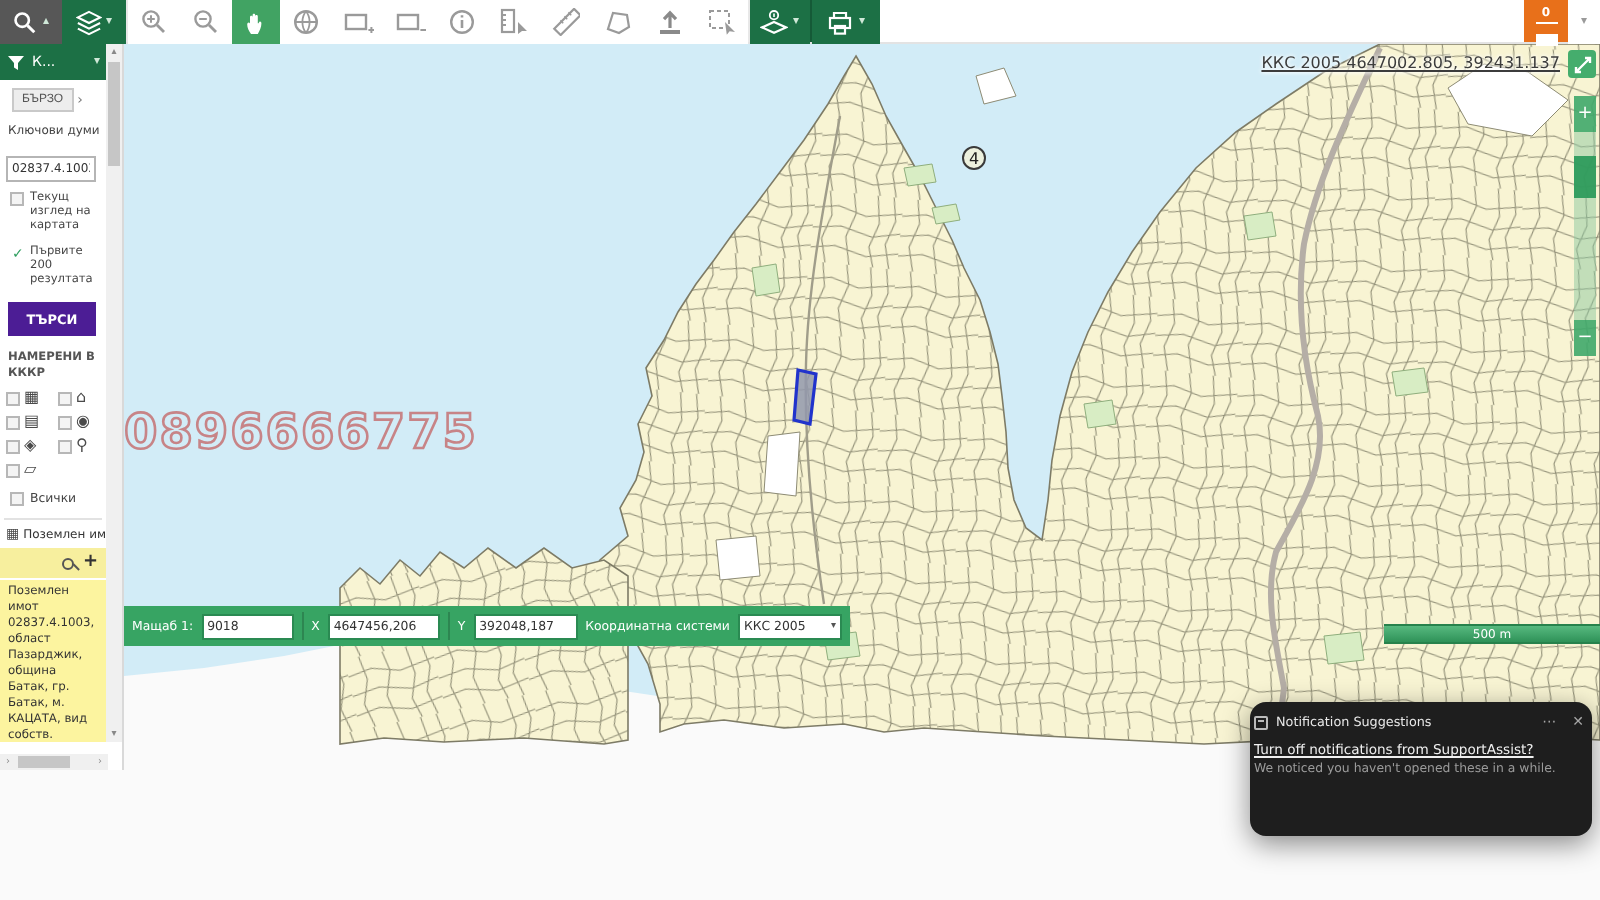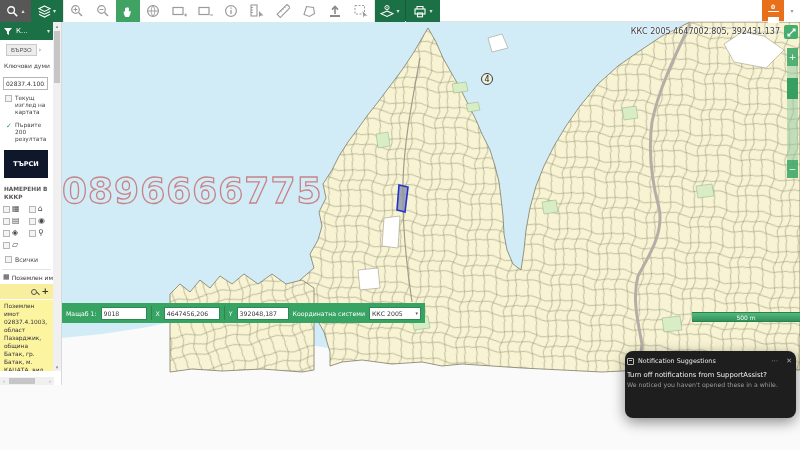--- a/index.html
+++ b/index.html
@@ -29,21 +29,21 @@
   .sb-head .lbl { font-size:7px; }
   .sb-body { position:absolute; left:0; top:18px; width:53px; bottom:14px; overflow:hidden; }
   .quick { margin:4px 2px 0 6px; display:flex; align-items:center; gap:2px; }
   .quick-btn { background:#ededed; border:1px solid #c9c9c9; font-size:6px; color:#555; padding:2px 4px; cursor:pointer; }
   .quick-arr { font-size:7px; color:#777; cursor:pointer; }
   .sb-lbl { font-size:6px; color:#444; margin:6px 3px 2px 4px; }
   .sb-input { width:45px; margin-left:3px; height:13px; border:1px solid #b5b5b5; background:#fff; font-size:6px; color:#333; padding:0 2px; font-family:inherit; }
   .chk-row { display:flex; gap:3px; margin:5px 2px 0 5px; align-items:flex-start; cursor:pointer; }
   .chk { width:7px; height:7px; border:1px solid #b7b7b7; background:#f4f4f4; flex:0 0 auto; font-size:7px; line-height:6px; color:#2f9e5f; text-align:center; }
   .chk-lbl { font-size:5.8px; color:#444; line-height:1.25; }
-  .search-btn { display:block; margin:7px 3px 0 4px; width:44px; height:28px; background:#0f172a; color:#fff; border:none; font-size:6.5px; font-weight:bold; cursor:pointer; font-family:inherit; }
+  .search-btn { display:block; margin:7px 3px 0 4px; width:44px; height:17px; background:#4c1d95; color:#fff; border:none; font-size:6.5px; font-weight:bold; cursor:pointer; font-family:inherit; }
   .found-lbl { font-size:5.8px; font-weight:bold; color:#555; margin:8px 0 2px 4px; line-height:1.3; }
   .icon-grid { margin-left:3px; }
   .icon-row { display:flex; gap:4px; margin-top:4px; }
   .icon-item { display:flex; align-items:center; gap:2px; width:22px; cursor:pointer; }
   .mini-ic { font-size:8px; color:#4a4a4a; line-height:1; }
   .divider { border-top:1px solid #e2e2e2; margin:5px 2px 0 2px; }
   .section-h { display:flex; align-items:center; gap:2px; margin:4px 0 0 3px; font-size:6px; color:#333; white-space:nowrap; overflow:hidden; }
   .yellow-row { margin-top:3px; background:#f7ef9e; height:15px; display:flex; align-items:center; justify-content:flex-end; gap:4px; padding-right:4px; }
   .mag { width:6px; height:6px; border:1.4px solid #555; border-radius:50%; position:relative; cursor:pointer; }
   .mag::after { content:""; position:absolute; width:4px; height:1.4px; background:#555; transform:rotate(45deg); right:-4px; bottom:-1px; }
@@ -52,22 +52,22 @@
   
   .vscroll { position:absolute; right:0; top:0; width:8px; bottom:14px; background:#f0f0f0; }
   .vscroll .arr { position:absolute; left:0; width:8px; height:8px; font-size:5px; color:#888; text-align:center; line-height:8px; cursor:pointer; }
   .vscroll .thumb { position:absolute; left:1px; top:9px; width:6px; height:52px; background:#c6c6c6; cursor:pointer; }
   .hscroll { position:absolute; left:0; bottom:0; height:8px; width:54px; background:#f0f0f0; }
   .hscroll .arr { position:absolute; top:0; width:8px; height:8px; font-size:5px; color:#888; text-align:center; line-height:8px; cursor:pointer; }
   .hscroll .thumb { position:absolute; top:1px; left:9px; height:6px; width:26px; background:#c6c6c6; cursor:pointer; }
 
   
   .map { position:absolute; left:62px; top:22px; width:738px; height:356px; background:#ffffff; z-index:1; }
-  .watermark { position:absolute; left:0px; top:148px; font-size:36px; font-weight:bold; letter-spacing:1px; color:transparent; -webkit-text-stroke:1.3px rgba(196,106,106,0.8); z-index:6; pointer-events:none; white-space:nowrap; }
-  .corner-label { position:absolute; right:20px; top:5px; font-size:8px; color:#3c3c3c; z-index:6; text-shadow:0 0 2px #fff,0 0 2px #fff; white-space:nowrap; }
+  .watermark { position:absolute; left:0px; top:180px; font-size:24px; font-weight:bold; letter-spacing:1px; color:transparent; -webkit-text-stroke:1.3px rgba(196,106,106,0.8); z-index:6; pointer-events:none; white-space:nowrap; }
+  .corner-label { position:absolute; right:20px; top:5px; font-size:8px; color:#3c3c3c; z-index:6; text-shadow:0 0 2px #fff,0 0 2px #fff; white-space:nowrap;text-decoration:underline; }
   .expand-btn { position:absolute; right:2px; top:3px; width:14px; height:14px; background:#45ad6d; border-radius:2px; z-index:7; cursor:pointer; display:flex; align-items:center; justify-content:center; }
   .zoomctl { position:absolute; right:2px; top:26px; width:11px; z-index:7; }
   .zc-btn { width:11px; height:18px; background:rgba(63,169,106,0.9); color:#fff; font-size:9px; line-height:18px; text-align:center; cursor:pointer; }
   .zc-track { width:11px; height:94px; background:rgba(140,200,160,0.5); position:relative; }
   .zc-handle { position:absolute; left:0; top:12px; width:11px; height:21px; background:rgba(46,155,92,0.95); cursor:pointer; }
   .scalebar { position:absolute; right:0px; top:290px; width:108px; height:10px; background:linear-gradient(#57b97f,#2f9258); border-top:1px solid #27824c; border-bottom:1px solid #27824c; z-index:6; color:#fff; font-size:6px; text-align:center; line-height:9px; }
   .marker4 { position:absolute; left:419px; top:51px; width:12px; height:12px; border:1px solid #3a3a3a; border-radius:50%; background:rgba(248,244,211,0.7); color:#222; font-size:8px; line-height:11px; text-align:center; z-index:6; cursor:pointer; }
 
   
   .statusbar { position:absolute; left:0px; top:281px; height:20px; background:#37a463; display:flex; align-items:center; padding:0 4px; gap:4px; z-index:8; }
@@ -77,21 +77,21 @@
   .st-select { height:13px; background:#fff; border:1px solid #2a8a52; font-size:6.2px; color:#333; display:flex; align-items:center; justify-content:space-between; padding:0 2px; width:52px; cursor:pointer; }
   .st-select .sc { font-size:5px; color:#555; }
 
   
   .notif { position:absolute; left:625px; top:351px; width:171px; height:67px; background:#1e1e1e; border-radius:8px; box-shadow:0 4px 14px rgba(0,0,0,0.45); z-index:40; padding:6px 2px; color:#fff; }
   .n-head { display:flex; align-items:center; gap:4px; }
   .n-appic { width:7px; height:7px; border:1px solid #bbb; border-radius:1px; position:relative; }
   .n-appic::after { content:""; position:absolute; left:1px; top:1px; width:3px; height:1px; background:#bbb; }
   .n-title { font-size:6.4px; color:#e8e8e8; flex:1; }
   .n-more, .n-close { font-size:7px; color:#a8a8a8; cursor:pointer; padding:0 2px; }
-  .n-msg { font-size:6.8px; color:#f0f0f0; margin-top:6px; }
+  .n-msg { font-size:6.8px; color:#f0f0f0; margin-top:6px;text-decoration:underline; }
   .n-sub { font-size:6.2px; color:#9b9b9b; margin-top:2px; }
   .n-btns { display:flex; gap:6px; margin-top:7px; }
   .n-btn { flex:1; height:15px; background:#2d2d2d; border:1px solid #3c3c3c; border-radius:4px; color:#fff; font-size:6.4px; cursor:pointer; font-family:inherit; }
 </style>
 </head>
 <body>
 
 <div id="stage">
 
   <div class="map">

